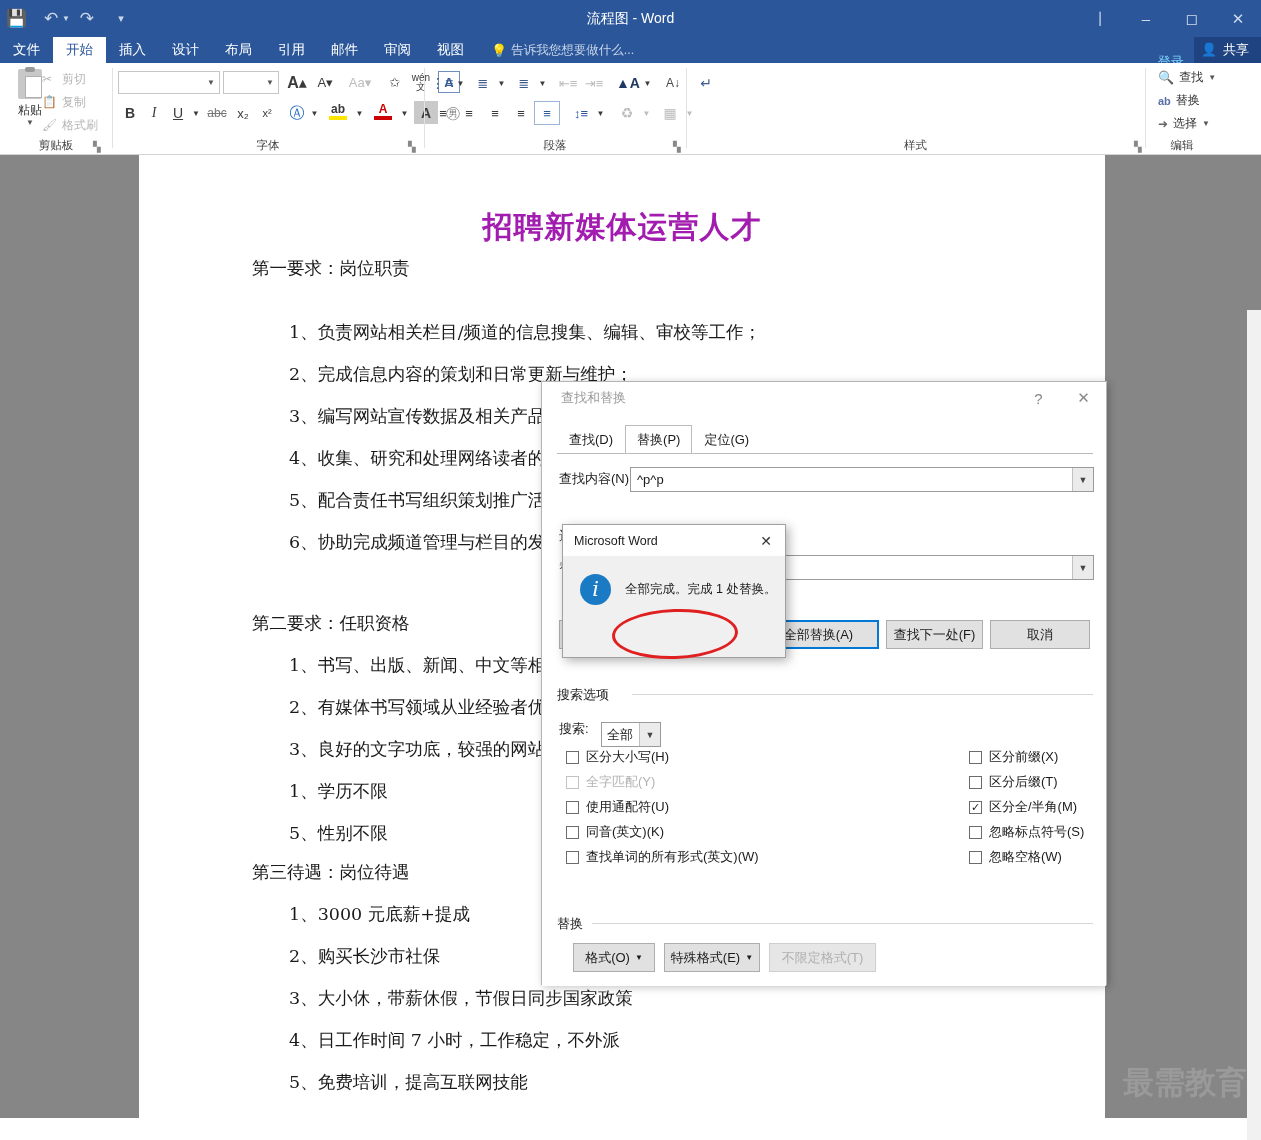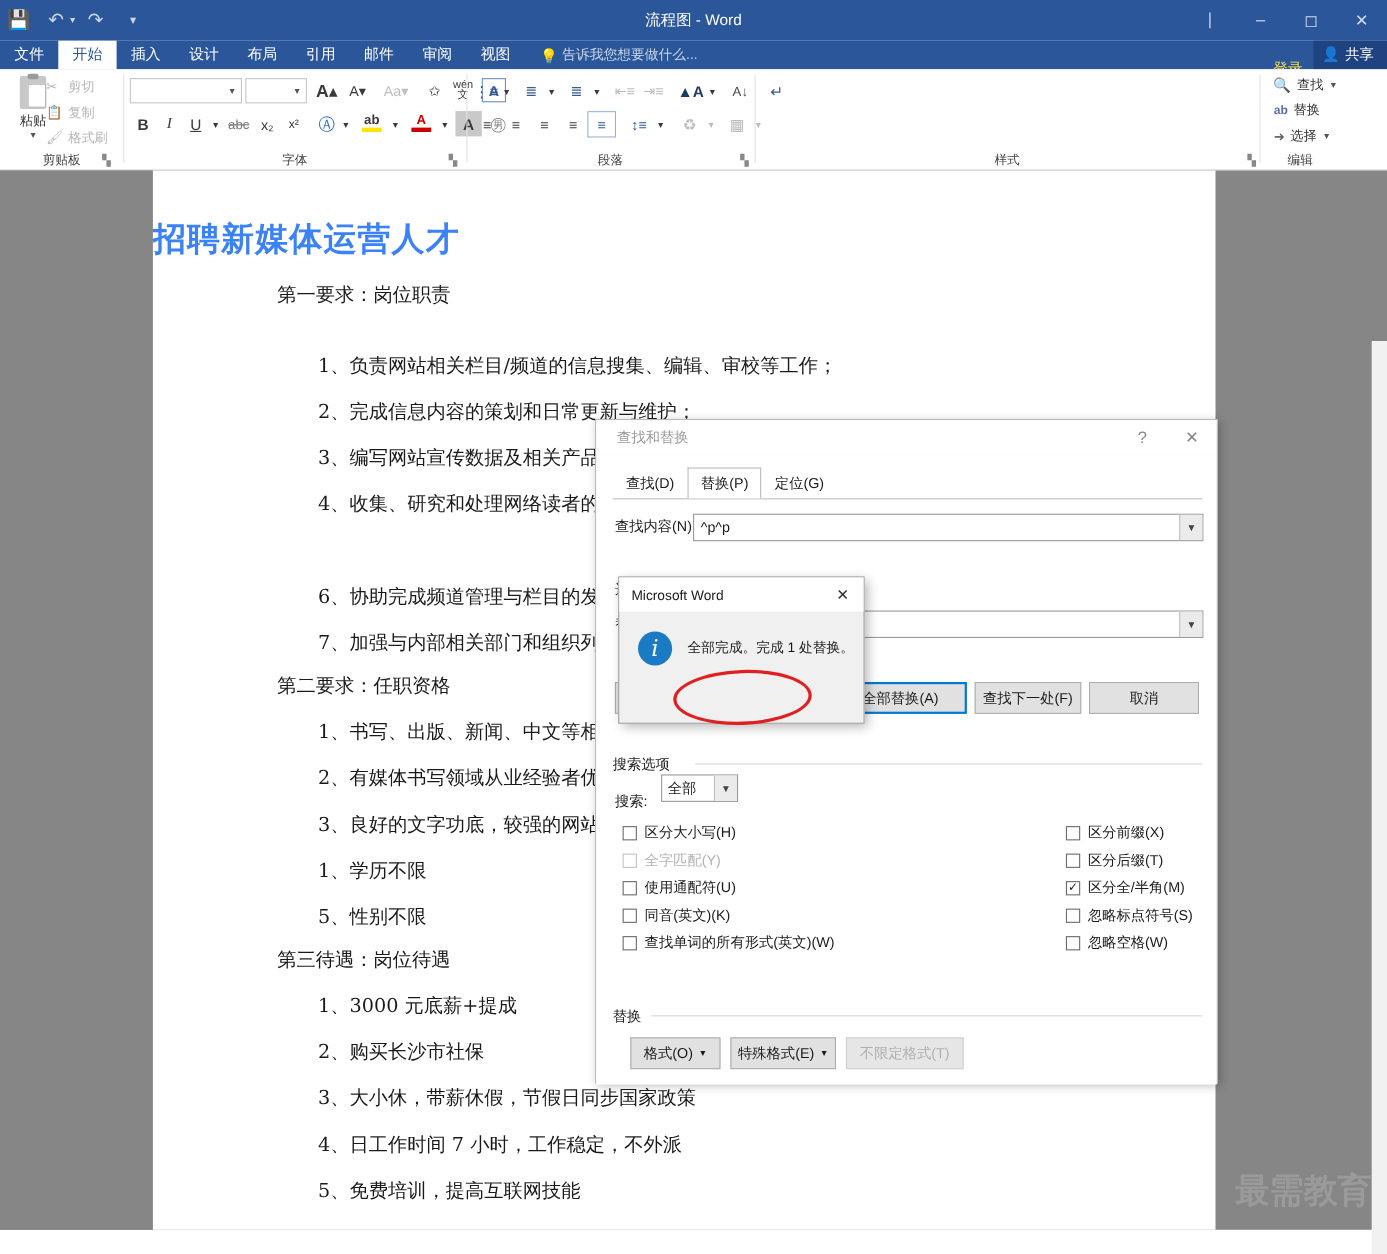--- a/index.html
+++ b/index.html
@@ -46,21 +46,21 @@
   }
   .rtab.active { background: #ffffff; color: #2b579a; }
   .tellme {
     display: flex; align-items: center; gap: 4px; margin-left: 14px;
     font-size: 12.5px; color: #c8d5e9; height: 26px;
   }
   .bulb { color: #ffd966; font-size: 13px; }
   .signin {
     position: absolute; right: 0; top: 0; height: 26px; display: flex; align-items: center;
   }
-  .signin .s1 { font-size: 13px; color: #fde047; padding: 0 10px; line-height: 26px; margin-top: 23px; }
+  .signin .s1 { font-size: 13px; color: #7dd3fc; padding: 0 10px; line-height: 26px; margin-top: 23px; }
   .signin .s2 {
     font-size: 13px; color: #fff; padding: 0 12px 0 8px; line-height: 26px;
     background: #1f4380; height: 26px; display: flex; align-items: center; gap: 5px;
   }
 
   
   .ribbon {
     position: absolute; top: 63px; left: 0; width: 1261px; height: 92px;
     background: #ffffff; border-bottom: 1px solid #d4d4d4;
   }
@@ -125,23 +125,23 @@
     background: #868686;
   }
   .page {
     position: absolute; left: 139px; top: 0; width: 966px; height: 963px;
     background: #fff;
   }
   .ruler-l {
     position: absolute; left: 0; top: 0; width: 139px; height: 963px; background: #868686;
   }
   .doc-title {
-    position: absolute; top: 42px; width: 100%; 
+    position: absolute; top: 52px; width: 100%; text-align: center;
     font-family: "DejaVu Sans", sans-serif; font-weight: bold; font-size: 30px;
-    color: #3b82f6; letter-spacing: 1px;
+    color: #a21caf; letter-spacing: 1px;
   }
   .dline {
     position: absolute; left: 113px; font-family: "DejaVu Serif", "Liberation Serif", serif;
     font-size: 17.5px; color: #1a1a1a; white-space: nowrap;
   }
   .dline.ind { left: 150px; }
 
   
   .watermark {
     position: absolute; right: 14px; bottom: 14px;
@@ -448,22 +448,22 @@
 
   <div class="docarea">
     <div class="ruler-l"></div>
     <div class="page">
       <div class="doc-title">招聘新媒体运营人才</div>
       <div class="dline" style="top:101px">第一要求：岗位职责</div>
       <div class="dline ind" style="top:165px">1、负责网站相关栏目/频道的信息搜集、编辑、审校等工作；</div>
       <div class="dline ind" style="top:207px">2、完成信息内容的策划和日常更新与维护；</div>
       <div class="dline ind" style="top:249px">3、编写网站宣传数据及相关产品</div>
       <div class="dline ind" style="top:291px">4、收集、研究和处理网络读者的</div>
+      <div class="dline ind" style="top:333px">5、配合责任书写组织策划推广活</div>
       <div class="dline ind" style="top:375px">6、协助完成频道管理与栏目的发</div>
-      <div class="dline ind" style="top:417px">7、加强与内部相关部门和组织列</div>
       <div class="dline" style="top:456px">第二要求：任职资格</div>
       <div class="dline ind" style="top:498px">1、书写、出版、新闻、中文等相</div>
       <div class="dline ind" style="top:540px">2、有媒体书写领域从业经验者优</div>
       <div class="dline ind" style="top:582px">3、良好的文字功底，较强的网站</div>
       <div class="dline ind" style="top:624px">1、学历不限</div>
       <div class="dline ind" style="top:666px">5、性别不限</div>
       <div class="dline" style="top:705px">第三待遇：岗位待遇</div>
       <div class="dline ind" style="top:747px">1、3000 元底薪+提成</div>
       <div class="dline ind" style="top:789px">2、购买长沙市社保</div>
       <div class="dline ind" style="top:831px">3、大小休，带薪休假，节假日同步国家政策</div>
@@ -517,21 +517,21 @@
       <div class="btn primary" style="position:absolute;top:206px;left:216px;width:121px">全部替换(A)</div>
       <div class="btn" style="position:absolute;top:206px;left:344px;width:97px">查找下一处(F)</div>
       <div class="btn" style="position:absolute;top:206px;left:448px;width:100px">取消</div>
 
       <div class="gbox-label" style="top:272px;left:15px">搜索选项</div>
       <div class="gbox-line" style="top:280px;left:90px;width:461px"></div>
 
       <div class="frow" style="top:306px;left:17px">
         <span class="flabel">搜索:</span>
       </div>
-      <div class="finput" style="position:absolute;top:290px;left:59px;width:70px;padding-left:5px">
+      <div class="finput" style="position:absolute;top:308px;left:59px;width:60px;padding-left:5px">
         <span>全部</span>
         <span class="fcombo-btn">▼</span>
       </div>
 
       <div class="cbrow" style="top:334px;left:24px">
         <span class="cbx"></span>
         <span>区分大小写(H)</span>
       </div>
       <div class="cbrow dim" style="top:359px;left:24px">
         <span class="cbx dim"></span>

